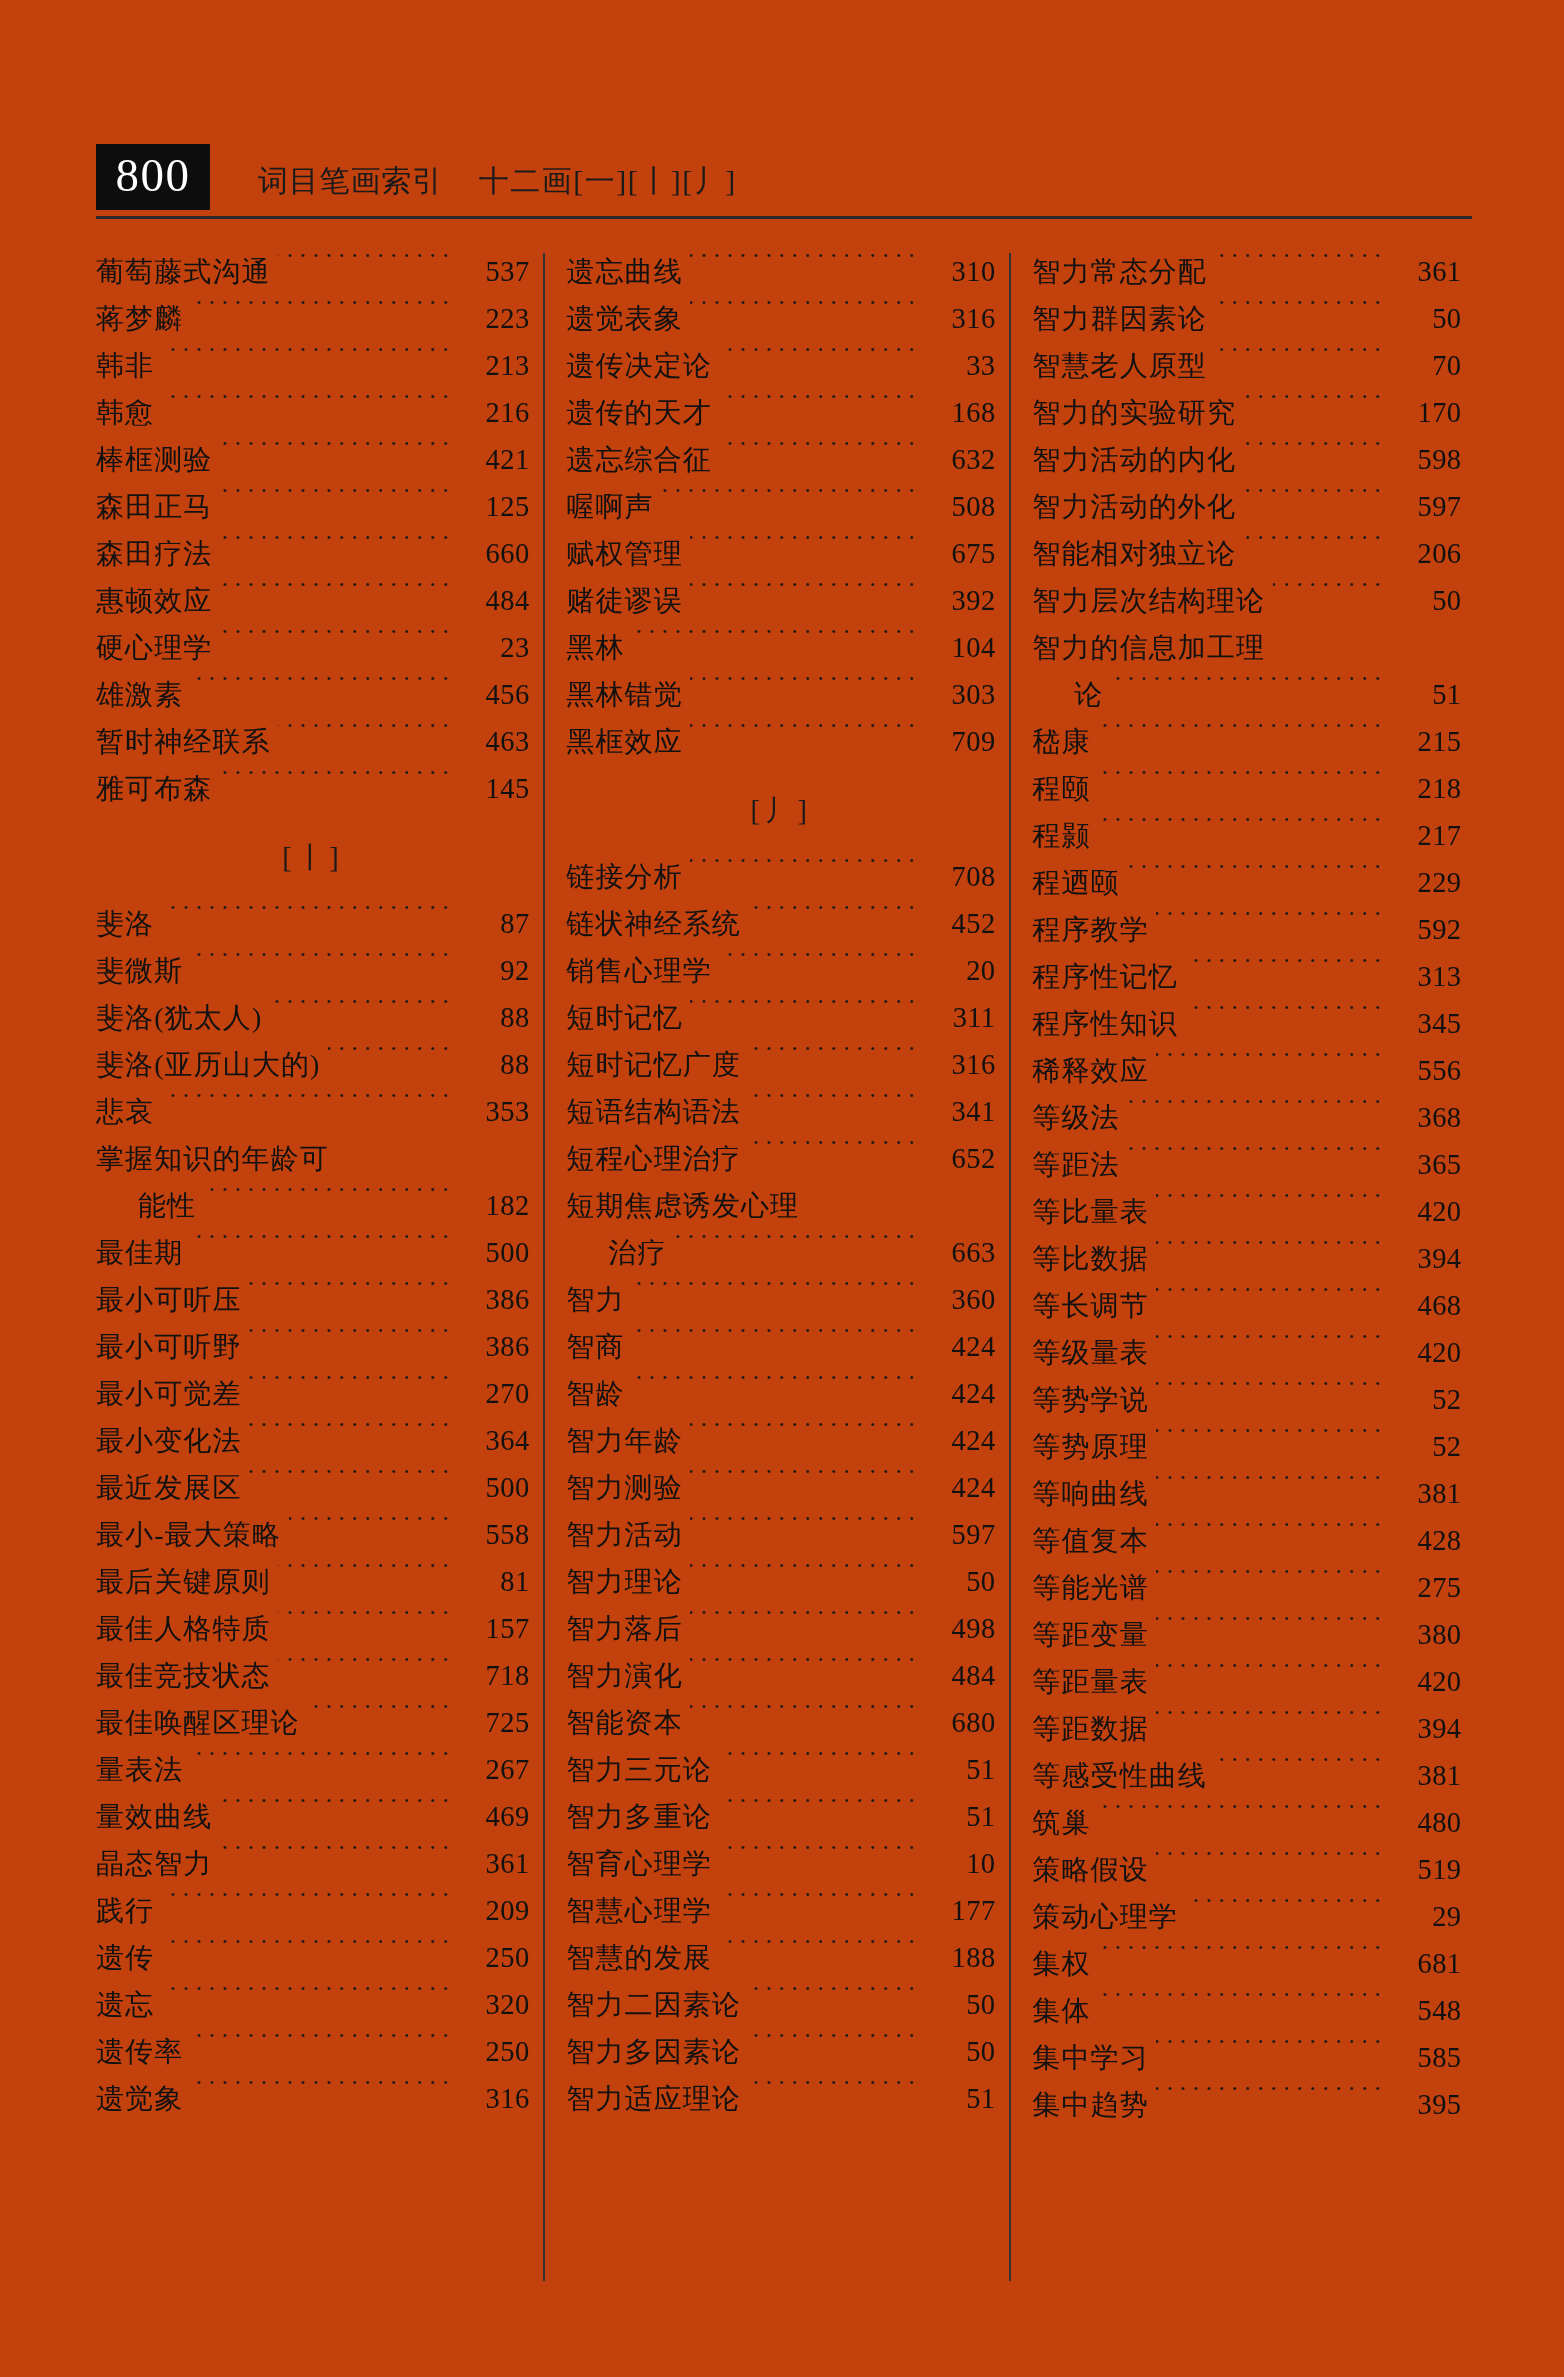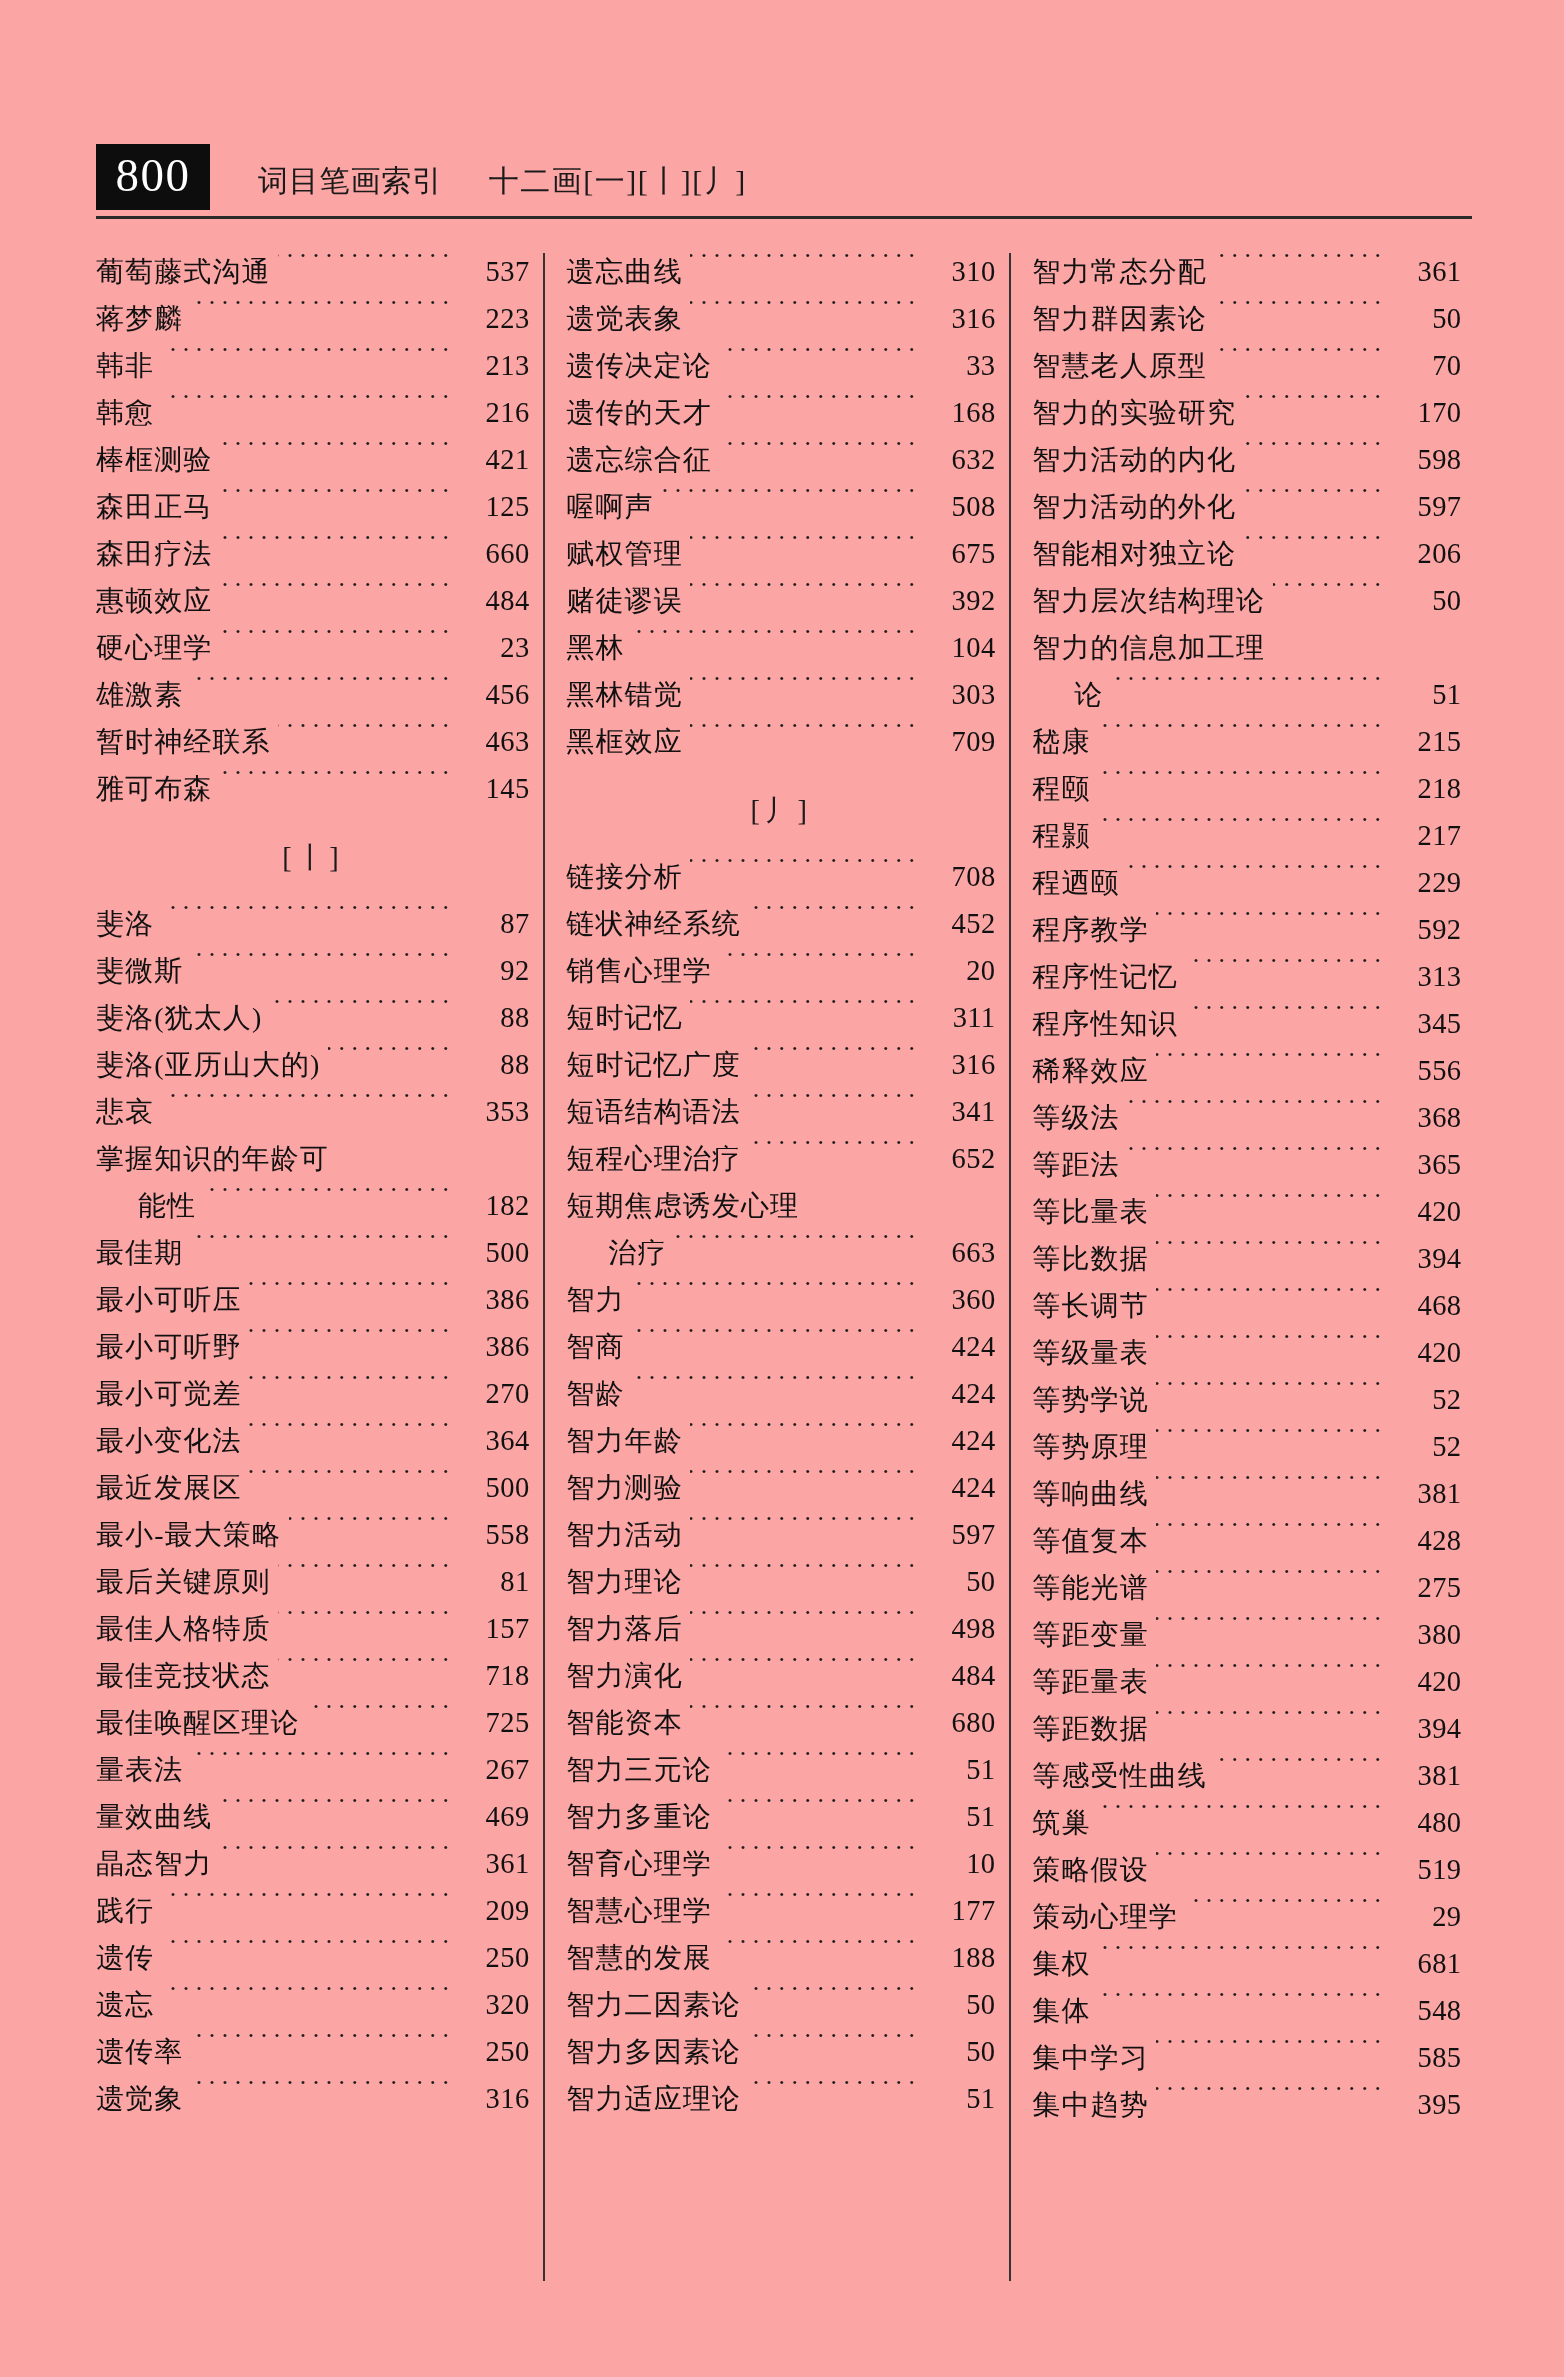--- a/index.html
+++ b/index.html
@@ -14,21 +14,21 @@
     color: #111111;
     position: relative;
     overflow: hidden;
   }
 
   .page {
     position: absolute;
     left: 0; top: 0;
     width: 1565px;
     height: 2377px;
-    background: #fca5a5;
+    background: #c2410c;
   }
 
   
   .header {
     position: absolute;
     left: 96px;
     top: 144px;
     width: 1375px;
     height: 75px;
   }
@@ -49,21 +49,21 @@
   .header-title {
     position: absolute;
     left: 162px;
     top: 16.5px;
     font-size: 30px;
     letter-spacing: 0.8px;
     white-space: nowrap;
     color: #1a1a1a;
   }
   .header-section {
-    margin-left: 46px;
+    margin-left: 36px;
     letter-spacing: 1.5px;
   }
   .header-rule {
     position: absolute;
     left: 96px;
     top: 216px;
     width: 1376px;
     height: 3px;
     background: #2a2a2a;
   }

